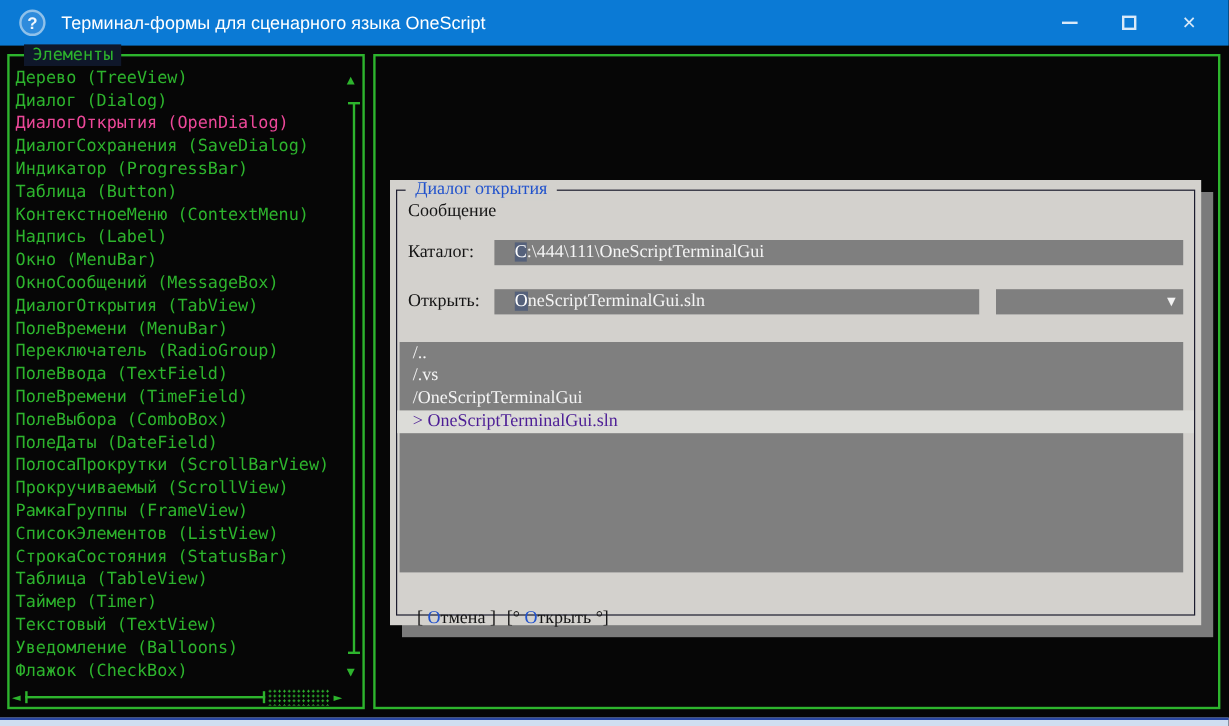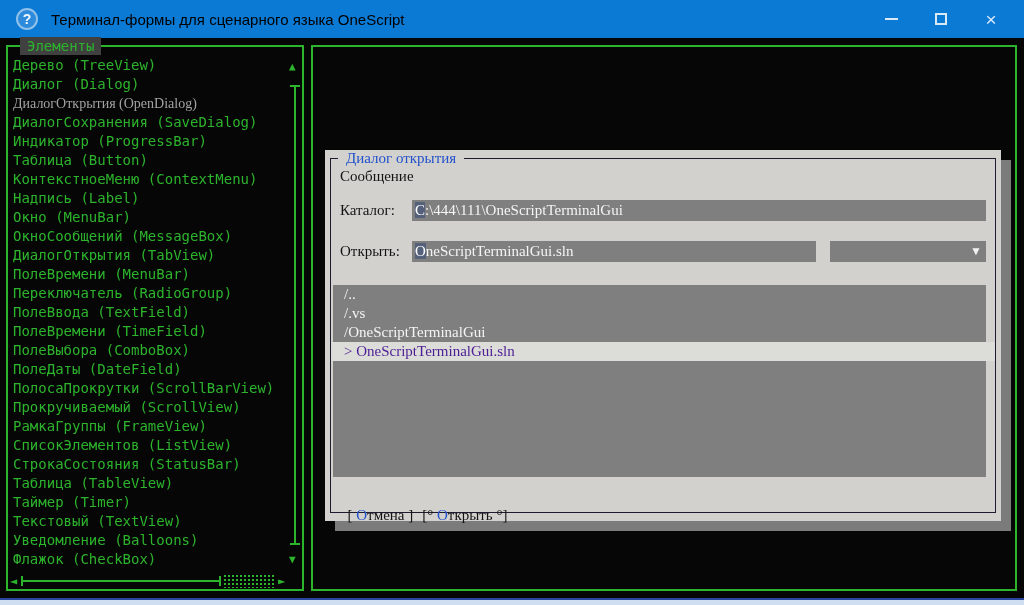--- a/index.html
+++ b/index.html
@@ -13,40 +13,40 @@
   .titlebar {
     position:absolute; left:0; top:0; width:1024px; height:38px;
     background:#0b7ad5; display:flex; align-items:center;
     font-family:"Liberation Sans", sans-serif;
   }
   .help-icon {
     width:22px; height:22px; margin-left:16px; border-radius:50%;
     border:2px solid #8fc1ea; background:#2e8bdc; color:#f2f8fd;
     font-size:14px; font-weight:bold; line-height:18px; text-align:center;
   }
-  .window-title { color:#000000; font-size:15px; margin-left:13px; }
+  .window-title { color:#ffffff; font-size:15px; margin-left:13px; }
   .win-btns { position:absolute; right:8px; top:0; height:38px; display:flex; }
   .win-btn { width:50px; height:38px; display:flex; align-items:center; justify-content:center; color:#d9e9f8; }
   .min-bar { width:13px; height:2px; background:#d9e9f8; }
   .max-box { width:12px; height:12px; border:2px solid #d9e9f8; }
   .close-x { font-size:19px; line-height:19px; font-family:"Liberation Sans",sans-serif; }
 
   
   .panel { position:absolute; border:2px solid #2db42d; background:#060606; }
   #sidebar   { left:6px;   top:45px; width:298px; height:546px; }
   #workspace { left:311px; top:45px; width:706px; height:546px; }
   .panel-title {
-    position:absolute; top:-10px; left:12px; background:#404040;
+    position:absolute; top:-10px; left:12px; background:#0f172a;
     color:#2db42d; font-size:14px; padding:0 7px; line-height:18px; white-space:pre;
   }
 
   
   .sidebar-list { position:absolute; left:5px; top:9px; width:272px; }
   .list-item { height:19px; line-height:19px; font-size:14px; color:#2db42d; white-space:pre; }
-  .list-item.selected { color:#a3a3a3;font-family:Liberation Serif, serif; }
+  .list-item.selected { color:#ec4899; }
 
   
   .vscroll { position:absolute; top:0; left:279px; width:16px; height:542px; color:#2db42d; }
   .vs-arrow { position:absolute; left:2px; font-size:11px; line-height:19px; }
   .vs-up   { top:10px; }
   .vs-down { top:503px; }
   .vs-line { position:absolute; left:7px; top:38px; width:2px; height:460px; background:#2db42d; }
   .vs-line::before, .vs-line::after {
     content:""; position:absolute; left:-4px; width:10px; height:2px; background:#2db42d;
   }
@@ -75,21 +75,21 @@
   .dialog-title {
     position:absolute; top:0; left:13px; padding:0 8px; background:#d3d1cd;
     color:#2152cc; line-height:17px; white-space:pre;
   }
   .dlg-label { position:absolute; white-space:pre; }
   .msg-label     { left:15px; top:18px; }
   .catalog-label { left:15px; top:52px; }
   .open-label    { left:15px; top:93px; }
   .field {
     position:absolute; height:21px; line-height:21px; background:#7f7f7f;
-    color:#f4f4f4; padding-left:3px; white-space:pre; overflow:hidden;
+    color:#f4f4f4; padding-left:17px; white-space:pre; overflow:hidden;
   }
   .catalog-field { left:87px; top:50px; width:574px; }
   .filename-field { left:87px; top:91px; width:404px; }
   .cursor { background:#55617b; color:#ffffff; }
   .combo {
     position:absolute; left:505px; top:91px; width:156px; height:21px; background:#7f7f7f;
     color:#f4f4f4; line-height:21px; padding-left:4px;
   }
   .combo-arrow { position:absolute; right:4px; top:0; font-size:12px; color:#f2f2f2; }
   .listbox {

